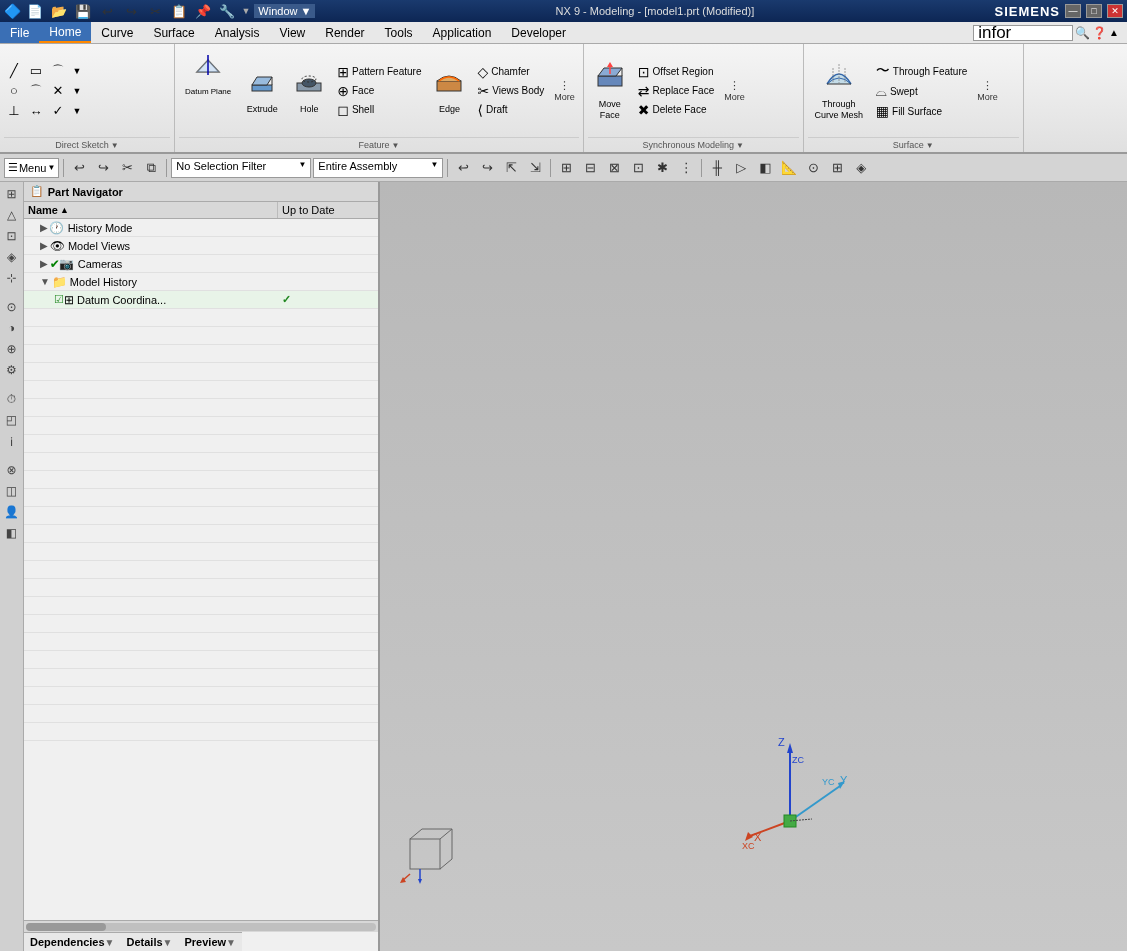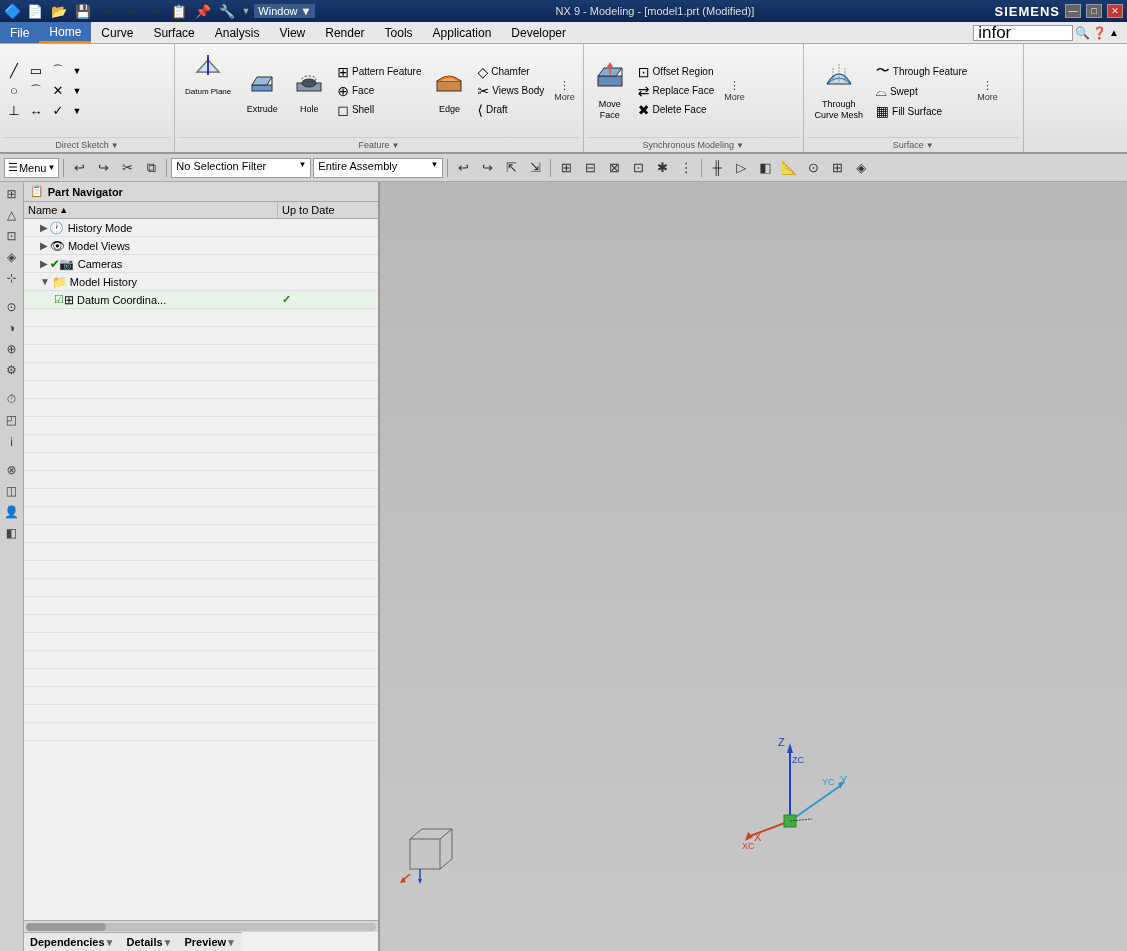--- a/index.html
+++ b/index.html
@@ -125,21 +125,21 @@
     #part-nav-table {
       flex: 1;
       overflow: hidden;
     }
     .nav-col-header {
       display: flex;
       background: #d8d8d8;
       border-bottom: 1px solid #aaa;
       font-size: 11px;
     }
-    .nav-col-name { flex: 1; padding: 2px 4px; border-right: 1px solid #bbb; display: flex; align-items: center; gap: 2px; }
+    .nav-col-name { flex: 1; padding: 2px 4px; border-right: 1px solid #bbb; display: flex; align-items: center; gap: 2px; font-weight: bold; }
     .nav-col-uptodate { width: 100px; padding: 2px 4px; }
     .nav-row {
       display: flex;
       border-bottom: 1px solid #e0e0e0;
       min-height: 18px;
     }
     .nav-row-name { flex: 1; padding: 1px 4px; display: flex; align-items: center; font-size: 11px; }
     .nav-row-status { width: 100px; padding: 1px 4px; display: flex; align-items: center; font-size: 11px; }
     .indent1 { padding-left: 16px; }
     .indent2 { padding-left: 30px; }

